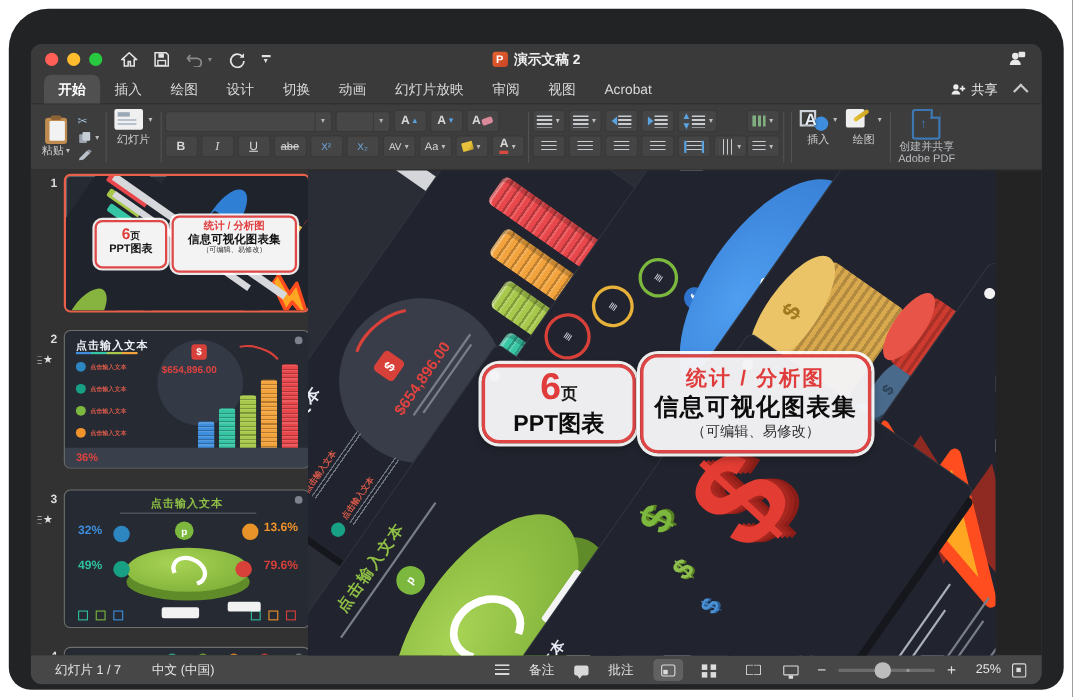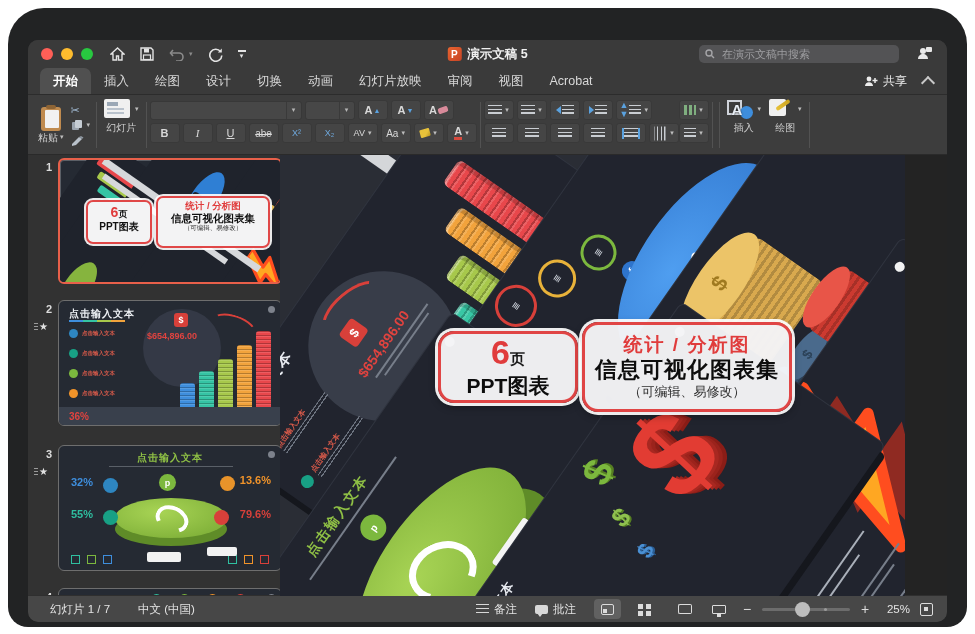--- a/index.html
+++ b/index.html
@@ -173,21 +173,21 @@
   .b1l1 .six{color:#e03c3c;font-size:34px;}
   .b1l2{font-size:21px;font-weight:bold;color:#0d0d0d;line-height:24px;}
   .b2l1{font-size:19px;font-weight:bold;color:#e03c3c;letter-spacing:2px;line-height:24px;}
   .b2l2{font-size:22px;font-weight:bold;color:#0d0d0d;letter-spacing:1px;line-height:26px;}
   .b2l3{font-size:13px;color:#2e2e2e;line-height:18px;}
 
   
   .statusbar{position:absolute;left:0;bottom:0;right:0;height:26px;background:#474747;border-top:1px solid #2f2f2f;display:flex;align-items:center;color:#e4e4e4;font-size:11.5px;border-radius:0 0 10px 10px;}
   .sb-left{display:flex;gap:28px;margin-left:22px;}
   .sb-right{margin-left:auto;display:flex;align-items:center;gap:10px;margin-right:14px;}
-  .sb-item{display:flex;align-items:center;gap:5px;}
+  .sb-item{display:flex;align-items:center;gap:18px;}
   .noteico{width:13px;height:10px;background:repeating-linear-gradient(180deg,#d8d8d8 0 1.5px,transparent 1.5px 4px);}
   .bubble{width:13px;height:9px;background:#d8d8d8;border-radius:2px;position:relative;}
   .bubble:after{content:"";position:absolute;left:2px;bottom:-3px;border-left:3px solid transparent;border-right:3px solid transparent;border-top:4px solid #d8d8d8;}
   .viewbtn{width:27px;height:20px;border-radius:4px;display:flex;align-items:center;justify-content:center;}
   .viewbtn.on{background:#616161;}
   .vb-norm{width:13px;height:11px;border:1.5px solid #dcdcdc;border-radius:2px;position:relative;box-sizing:border-box;}
   .vb-norm:after{content:"";position:absolute;left:1px;bottom:1px;width:4px;height:4px;background:#dcdcdc;}
   .vb-grid{width:5px;height:5px;background:#dcdcdc;box-shadow:8px 0 0 #dcdcdc,0 7px 0 #dcdcdc,8px 7px 0 #dcdcdc;margin:-6px 8px 0 0;}
   .vb-book{width:7px;height:10px;border:1.5px solid #dcdcdc;border-right:none;border-radius:2px 0 0 2px;position:relative;box-sizing:border-box;}
   .vb-book:after{content:"";position:absolute;right:-7px;top:-1.5px;width:7px;height:10px;border:1.5px solid #dcdcdc;border-left:none;border-radius:0 2px 2px 0;box-sizing:border-box;}
@@ -238,28 +238,21 @@
             <path d="M13.8 1.5v4h-4z" fill="#e3e3e3"></path>
           </svg>
         </span>
       <span style="display:flex;flex-direction:column;align-items:center;gap:1px;">
           <span style="width:8px;height:2px;background:#e3e3e3;display:block;"></span>
           <span style="color:#e3e3e3;font-size:7px;line-height:5px;">▾</span>
         </span>
     </div>
     <div class="doc-title">
       <span class="ppt-ico">P</span>
-      <span>演示文稿 5</span>
-    </div>
-    <div class="search">
-      <span><svg width="10" height="10" viewBox="0 0 10 10">
-            <circle cx="4" cy="4" r="3" fill="none" stroke="#a5a5a8" stroke-width="1.4"></circle>
-            <line x1="6.3" y1="6.3" x2="9" y2="9" stroke="#a5a5a8" stroke-width="1.4"></line>
-          </svg></span>
-      <input type="text" placeholder="在演示文稿中搜索" style="">
+      <span>演示文稿 2</span>
     </div>
     <span class="presence"><svg width="17" height="16" viewBox="0 0 17 16">
           <circle cx="7" cy="6" r="3" fill="#e8e8e8"></circle>
           <path d="M2 14c0-3 2.3-5 5-5s5 2 5 5z" fill="#e8e8e8"></path>
           <rect x="10" y="2" width="6" height="5" rx="1" fill="#e8e8e8"></rect>
         </svg></span>
   </div>
 
   <div class="tabbar">
     <span class="tab active">开始</span>
@@ -473,20 +466,26 @@
               <span class="pg"></span>
               <span class="pen"></span>
             </span>
             <span class="caret">▾</span>
           </span>
         <span class="rlabel" style="margin-top:3px;">绘图</span>
       </div>
     </div>
     <div class="rdiv"></div>
 
+    <div class="rgrp">
+      <div class="bigbtn">
+        <span class="adobeicon"></span>
+        <span class="rlabel" style="color:#b9bcc0;"><span>创建并共享</span><br><span>Adobe PDF</span></span>
+      </div>
+    </div>
   </div>
 
   <div class="content">
 
     <div class="thumbs">
       <span class="tnum" style="top:6px;">1</span>
       <div class="thumb sel" style="top:3px;">
         <div class="mtile" style="left:-40px;top:20px;width:150px;height:86px;">
           <span style="position:absolute;right:18px;top:10px;display:flex;gap:3px;align-items:flex-end;">
               <i style="width:8px;height:22px;background:#3e8edd;display:block;border-radius:2px;"></i>
@@ -576,21 +575,21 @@
         <div class="t3-title">点击输入文本</div>
         <div class="t3-rule"></div>
         <div class="t3-pin">p</div>
         <div class="t3-disc">
             <span class="side"></span>
             <span class="top"></span>
             <span class="t3-swirl"></span>
           </div>
         <span class="t3-stat" style="left:12px;top:30px;color:#3e8edd;">32%</span>
         <span class="t3-mc" style="left:44px;top:32px;background:#2e86c1;"></span>
-        <span class="t3-stat" style="left:12px;top:62px;color:#2fbfa0;">55%</span>
+        <span class="t3-stat" style="left:12px;top:62px;color:#2fbfa0;">49%</span>
         <span class="t3-mc" style="left:44px;top:64px;background:#18a085;"></span>
         <span class="t3-stat" style="right:10px;top:28px;color:#f0932a;">13.6%</span>
         <span class="t3-mc" style="right:46px;top:30px;background:#e8932a;"></span>
         <span class="t3-stat" style="right:10px;top:62px;color:#d8403a;">79.6%</span>
         <span class="t3-mc" style="right:52px;top:64px;background:#d8403a;"></span>
         <div class="t3-foot" style="left:12px;">
           <span class="t3-fi" style="border-color:#2fbfa0;"></span>
             <span class="t3-fi" style="border-color:#7cb83e;"></span>
             <span class="t3-fi" style="border-color:#3e8edd;"></span>
         </div>

